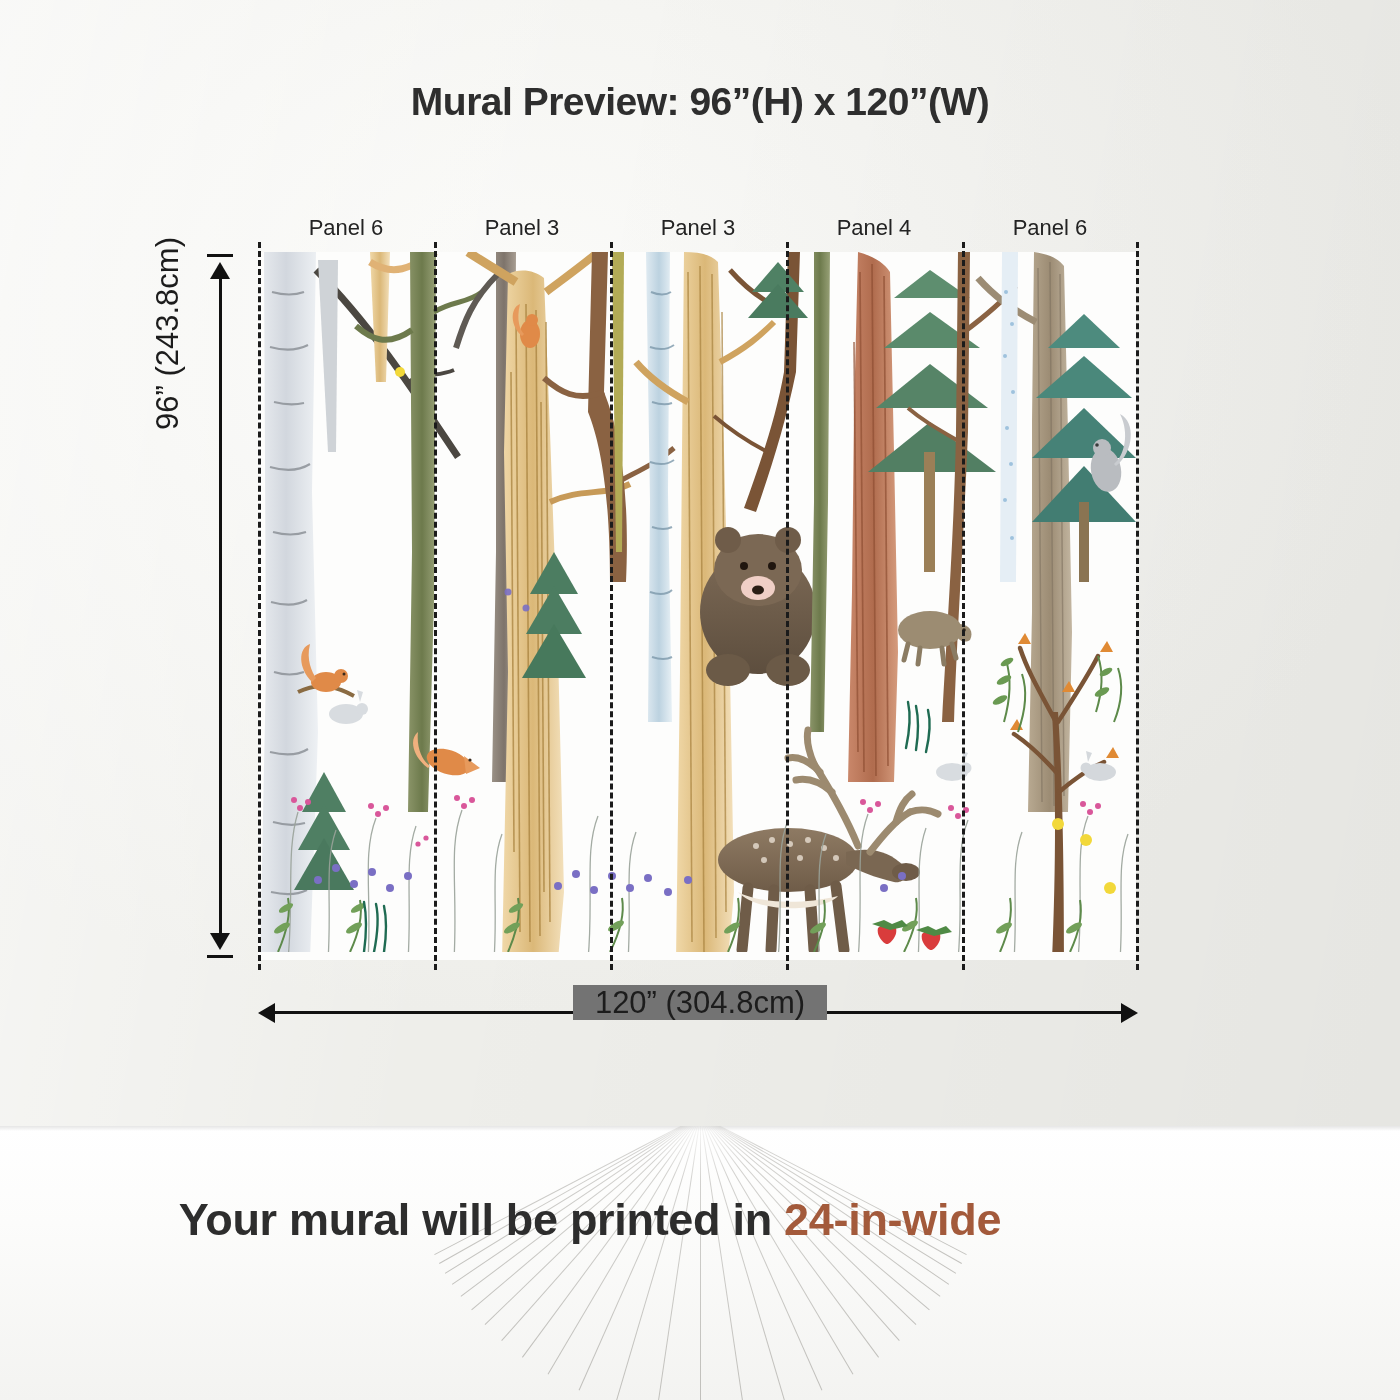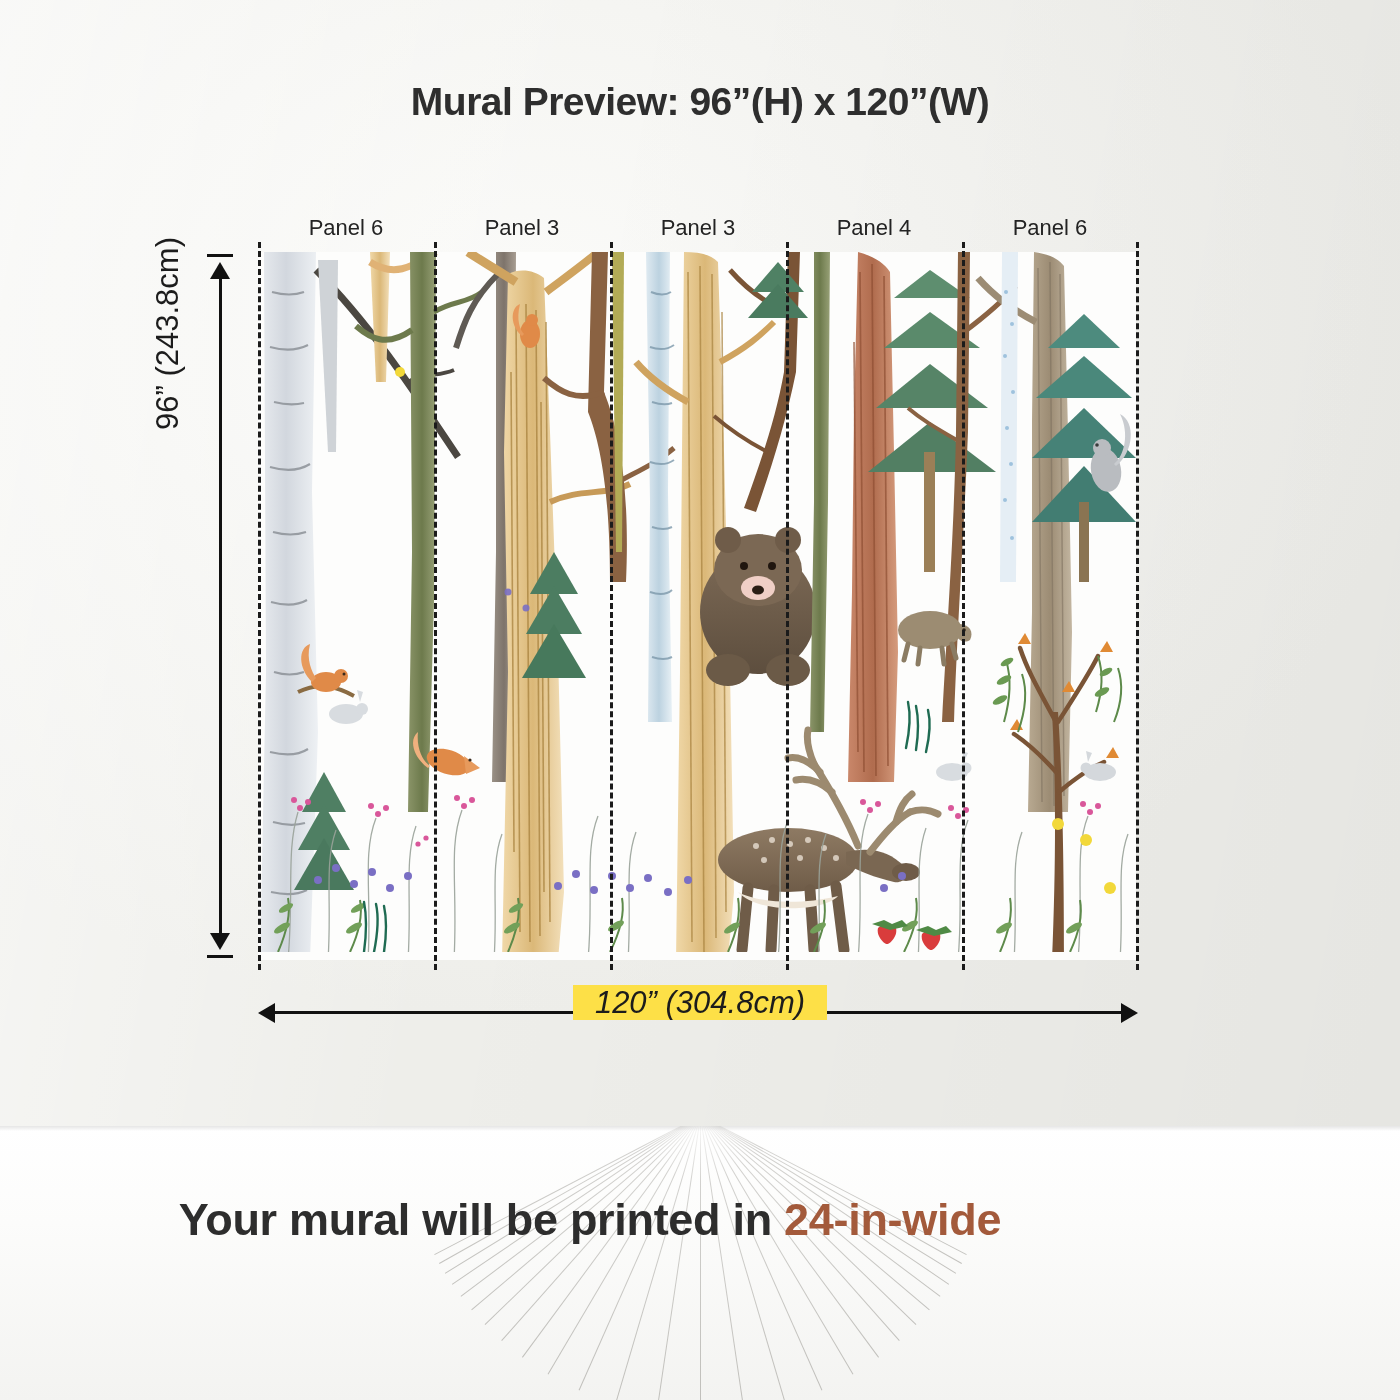--- a/index.html
+++ b/index.html
@@ -87,21 +87,21 @@
   #hdim{ position:absolute; left:256px; top:998px; width:884px; height:30px; }
   #hdim .bar{ position:absolute; left:18px; top:13px; height:2.6px; width:848px; background:#111; }
   #hdim .arrow{ position:absolute; top:5px; width:0;height:0;
     border-top:10px solid transparent; border-bottom:10px solid transparent; }
   #hdim .arrow.l{ left:2px; border-right:17px solid #111; }
   #hdim .arrow.r{ right:2px; border-left:17px solid #111; }
   #hlabel{
     position:absolute; left:0; top:985px; width:1400px; text-align:center;
     font-size:31px; color:#1c1c1c; background:transparent;
   }
-  #hlabel span{ background:#fde047; padding:0 22px;font-style:italic; }
+  #hlabel span{ background:#737373; padding:0 22px; }
 
   
   #caption{
     position:absolute; left:0; top:1190px; width:1180px; text-align:center;
     font-size:45px; font-weight:bold; color:#2d2d2d; line-height:1.32;
     letter-spacing:-.3px;
   }
   #caption .accent{ color:#a35a3b; }
 </style>
 </head>

